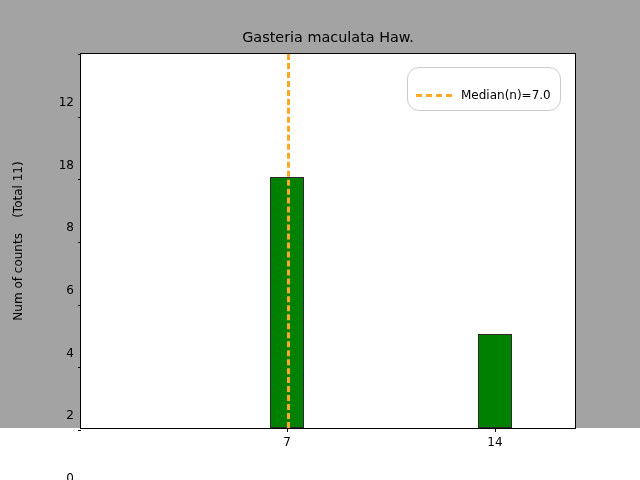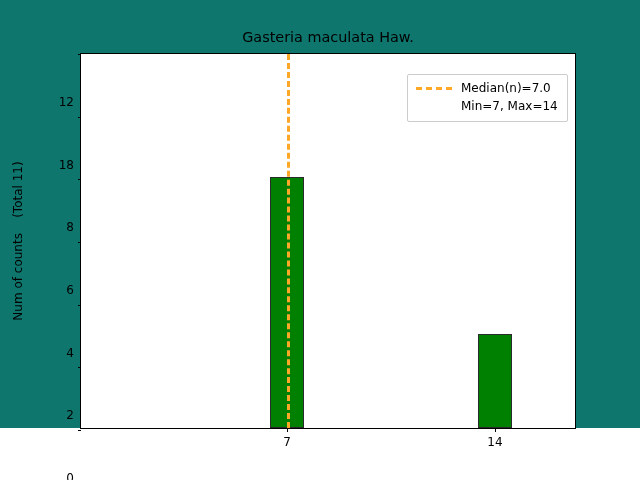--- a/index.html
+++ b/index.html
@@ -13,21 +13,21 @@
     position: relative;
     font-family: "DejaVu Sans", sans-serif;
     overflow: hidden;
   }
 
   #figure {
     position: absolute;
     left: 0; top: 0;
     width: 640px;
     height: 428px;
-    background: #0f766e;
+    background: #a3a3a3;
   }
 
   
   #plot-area {
     position: absolute;
     left: 80px;
     top: 53px;
     width: 496px;
     height: 376px;
     border: 1.1px solid #000000;
@@ -141,26 +141,26 @@
     top: 0;
     bottom: 0;
     width: 0;
     border-left: 3px dashed #ffa726;
   }
 
   
   #legend {
     position: absolute;
     left: 326px;
-    top: 20px;
+    top: 13px;
     box-sizing: border-box;
     border: 1px solid #cccccc;
-    border-radius: 2px;
+    border-radius: 12px;
     background: #ffffff;
-    padding: 4px 9px 6px 8px;
+    padding: 18px 9px 6px 8px;
     font-size: 12px;
     color: #000000;
   }
   .legend-row {
     display: flex;
     align-items: center;
     height: 18px;
     white-space: nowrap;
   }
   .legend-swatch {
@@ -232,22 +232,18 @@
     <div class="bar" style="left:189px; width:34px; height:250.67px; background:#008000;"></div>
     <div class="bar" style="left:397px; width:34px; height:94px; background:#008000;"></div>
 
     <div id="median-line" style="left:206px;"></div>
 
     <div id="legend">
       <div class="legend-row">
         <span class="legend-swatch"></span>
         <span class="legend-text">Median(n)=7.0</span>
       </div>
-      <div class="legend-row">
-        <span class="legend-swatch blank"></span>
-        <span class="legend-text">Min=7, Max=14</span>
-      </div>
     </div>
 
   </div>
 
 
 </div>
 
 </body></html>

